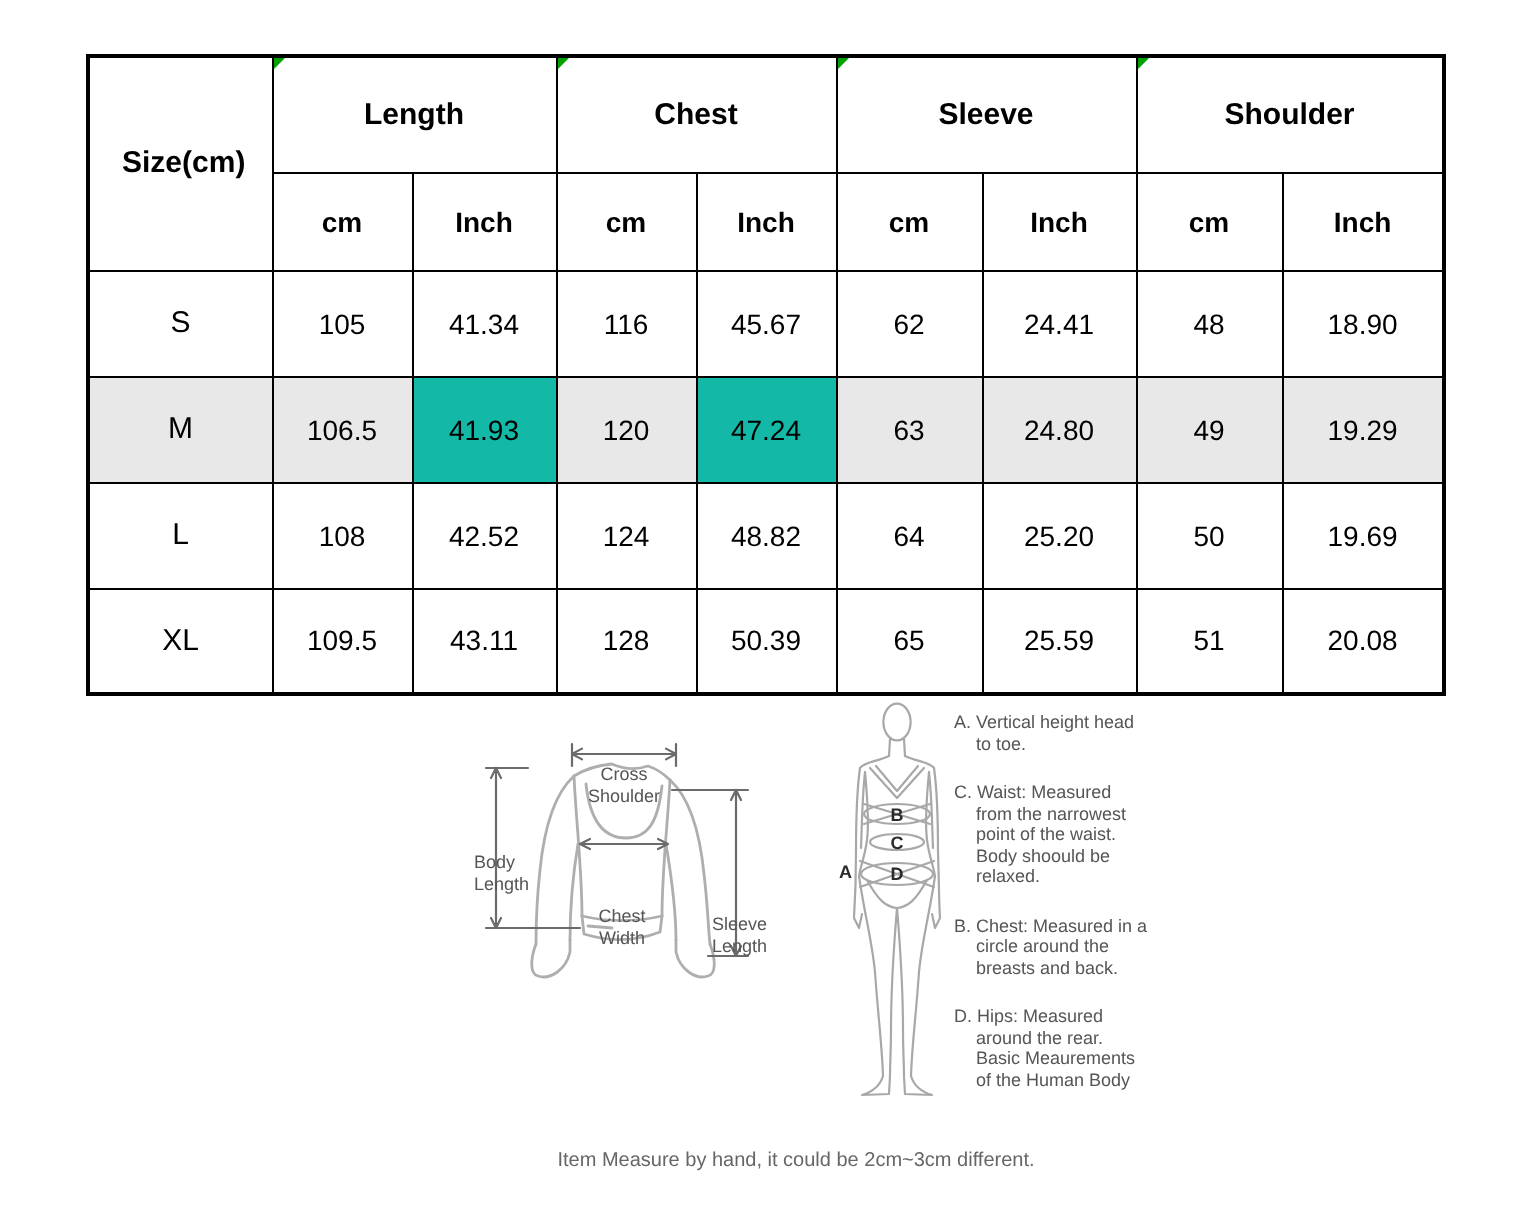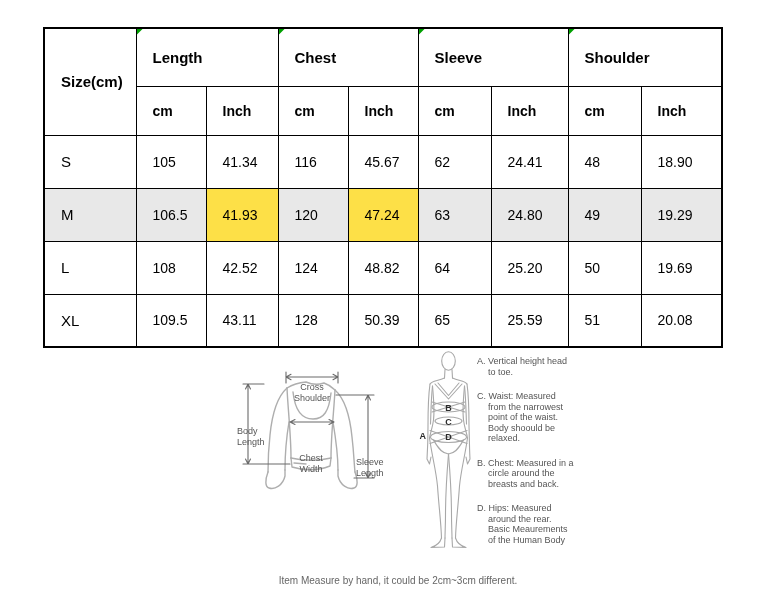--- a/index.html
+++ b/index.html
@@ -3,29 +3,29 @@
 <meta charset="utf-8">
 <style>
   html,body{margin:0;padding:0;background:#fff;}
   .page{position:relative;width:762px;height:612px;background:#fff;overflow:hidden;
         font-family:"Liberation Sans",sans-serif;}
 
   
   table.size-table{position:absolute;left:43px;top:27px;border-collapse:collapse;
         table-layout:fixed;width:678px;border:2px solid #000;}
   table.size-table th,table.size-table td{border:1px solid #000;padding:16px;
-        text-align:left;vertical-align:middle;color:#000;background:#fff;}
+        text-align:center;vertical-align:middle;color:#000;background:#fff;}
   tr.r1{height:58px;} tr.r2{height:46px;} tr.data-row{height:53px;}
   th.corner{background:#e8e8e8;font-weight:bold;font-size:15px;}
   th.group{background:#e8e8e8;font-weight:bold;font-size:15px;position:relative;}
   th.unit{background:#e8e8e8;font-weight:bold;font-size:14px;}
   td.size-cell{font-size:15px;}
   td.val{font-size:14px;}
   tr.shaded td{background:#e8e8e8;}
-  tr.shaded td.white{background:#fde047;margin-left:12px;}
+  tr.shaded td.white{background:#14b8a6;margin-left:12px;}
   .marker{position:absolute;top:0;left:0;width:6px;height:6px;background:#00a000;
         clip-path:polygon(0 0,100% 0,0 100%);}
 
   
   svg{position:absolute;overflow:visible;}
   .garment-svg{left:232px;top:350px;}
   .figure-svg{left:417px;top:350px;}
   .lab{position:absolute;font-size:9px;line-height:1.18;color:#555;margin-top:30px;}
   #lab-cross{left:283px;top:352px;width:58px;text-align:center;}
   #lab-body{left:237px;top:396px;width:36px;}

